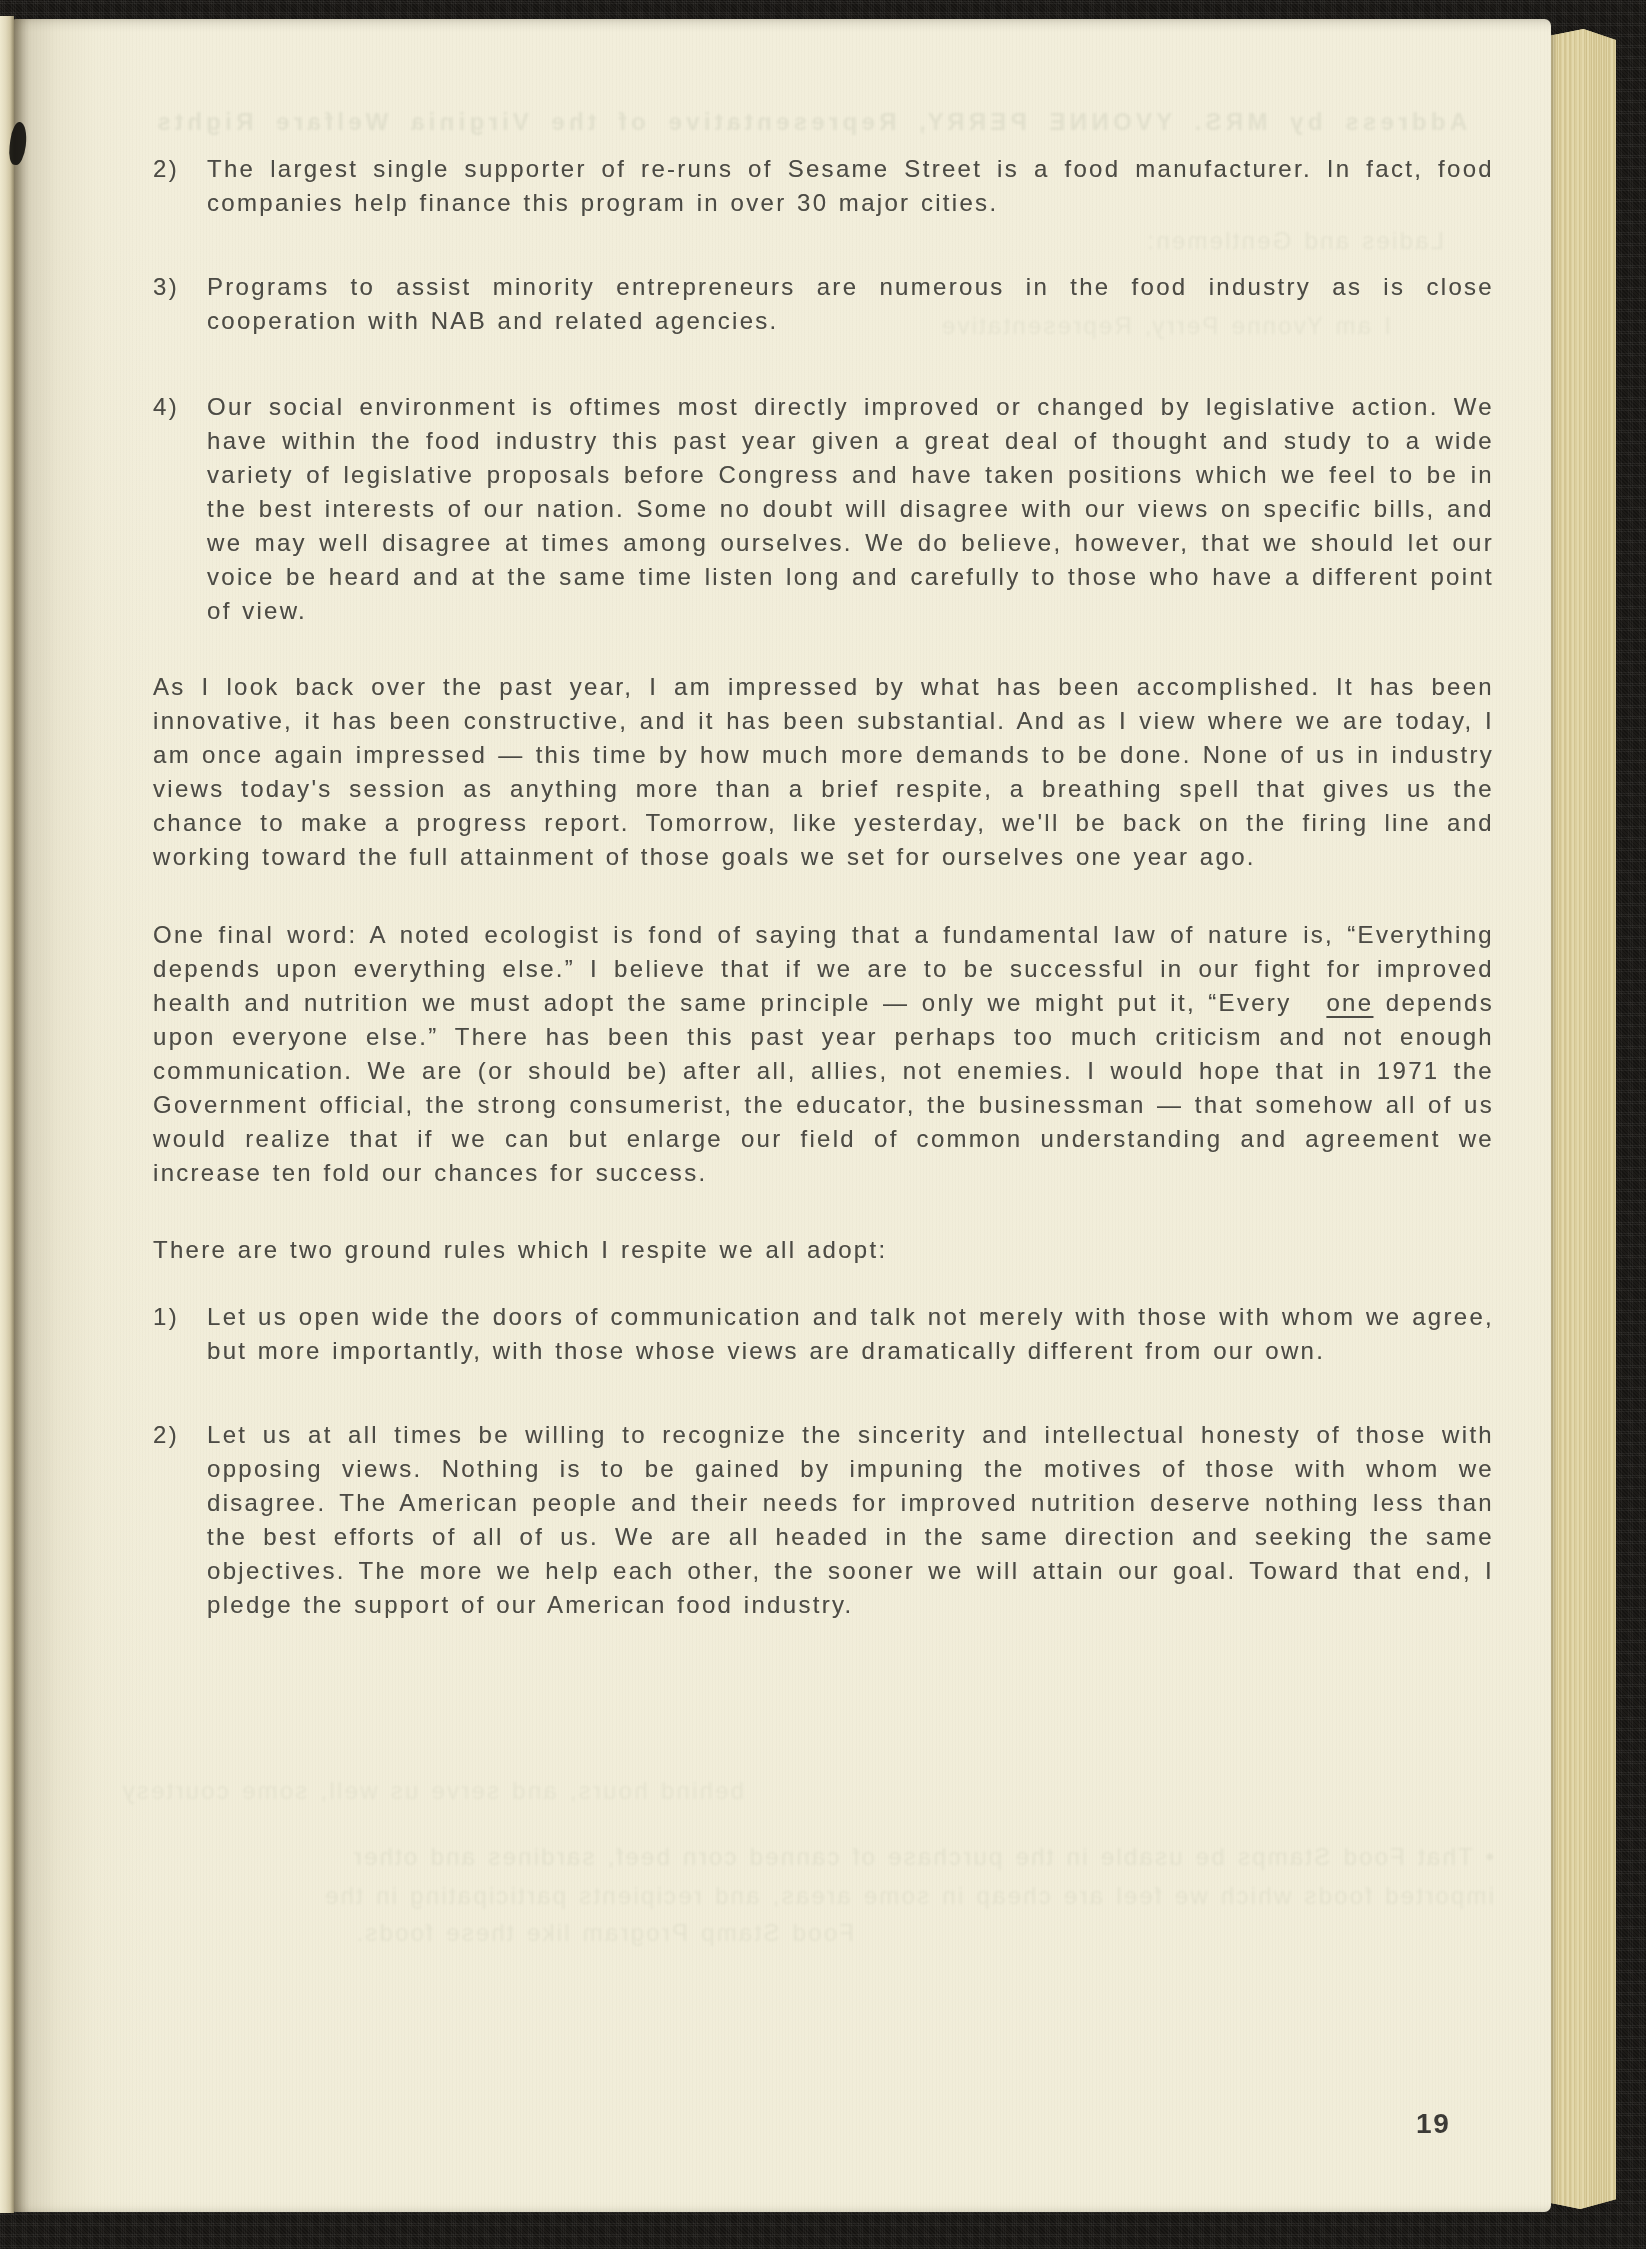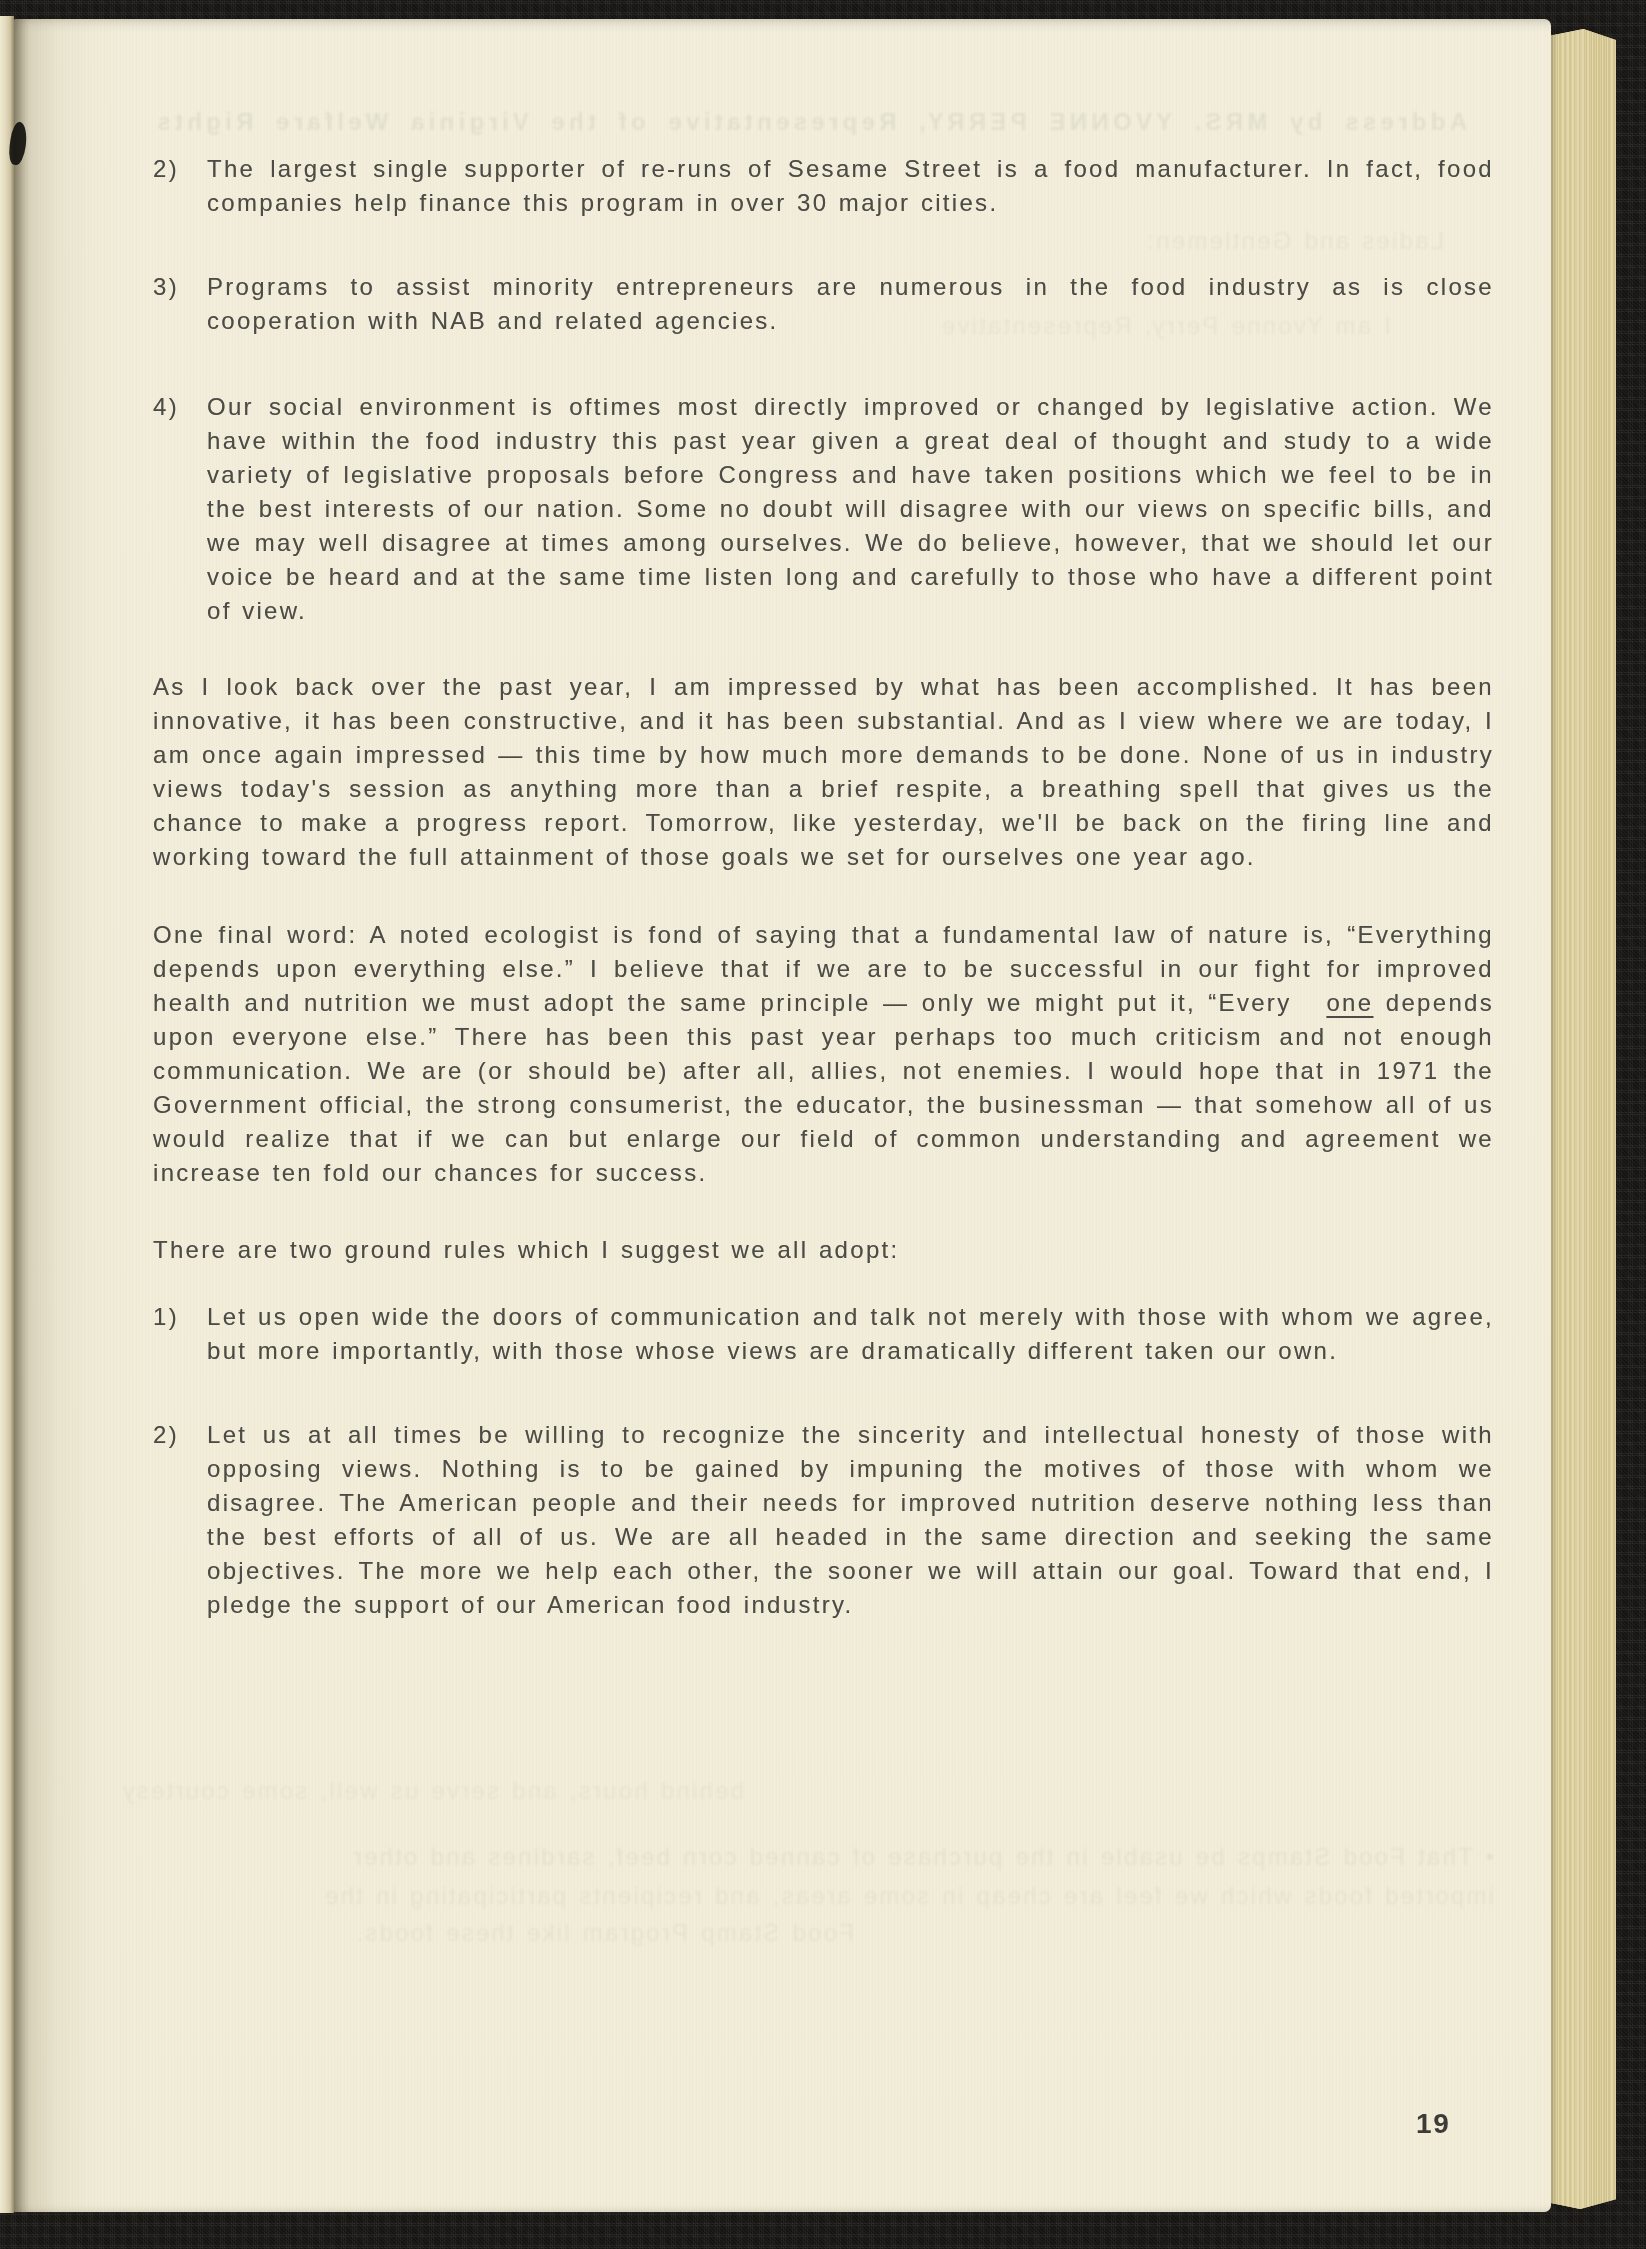--- a/index.html
+++ b/index.html
@@ -97,25 +97,25 @@
 
     <div class="item" style="margin-bottom:42px;">
       <span class="num">4)</span>
       <span class="itext">Our social environment is oftimes most directly improved or changed by legislative action. We have within the food industry this past year given a great deal of thought and study to a wide variety of legislative proposals before Congress and have taken positions which we feel to be in the best interests of our nation. Some no doubt will disagree with our views on specific bills, and we may well disagree at times among ourselves. We do believe, however, that we should let our voice be heard and at the same time listen long and carefully to those who have a different point of view.</span>
     </div>
 
     <div class="para" style="margin-bottom:44px;">As I look back over the past year, I am impressed by what has been accomplished. It has been innovative, it has been constructive, and it has been substantial. And as I view where we are today, I am once again impressed — this time by how much more demands to be done. None of us in industry views today's session as anything more than a brief respite, a breathing spell that gives us the chance to make a progress report. Tomorrow, like yesterday, we'll be back on the firing line and working toward the full attainment of those goals we set for ourselves one year ago.</div>
 
     <div class="para" style="margin-bottom:43px;"><span>One final word: A noted ecologist is fond of saying that a fundamental law of nature is, “Everything depends upon everything else.” I believe that if we are to be successful in our fight for improved health and nutrition we must adopt the same principle — only we might put it, “Every</span><span class="u">one</span><span> depends upon everyone else.” There has been this past year perhaps too much criticism and not enough communication. We are (or should be) after all, allies, not enemies. I would hope that in 1971 the Government official, the strong consumerist, the educator, the businessman — that somehow all of us would realize that if we can but enlarge our field of common understanding and agreement we increase ten fold our chances for success.</span></div>
 
-    <div class="para" style="margin-bottom:33px;">There are two ground rules which I suggest we all adopt:</div>
+    <div class="para" style="margin-bottom:33px;">There are two ground rules which I respite we all adopt:</div>
 
     <div class="item" style="margin-bottom:50px;">
       <span class="num">1)</span>
-      <span class="itext">Let us open wide the doors of communication and talk not merely with those with whom we agree, but more importantly, with those whose views are dramatically different taken our own.</span>
+      <span class="itext">Let us open wide the doors of communication and talk not merely with those with whom we agree, but more importantly, with those whose views are dramatically different from our own.</span>
     </div>
 
     <div class="item">
       <span class="num">2)</span>
       <span class="itext">Let us at all times be willing to recognize the sincerity and intellectual honesty of those with opposing views. Nothing is to be gained by impuning the motives of those with whom we disagree. The American people and their needs for improved nutrition deserve nothing less than the best efforts of all of us. We are all headed in the same direction and seeking the same objectives. The more we help each other, the sooner we will attain our goal. Toward that end, I pledge the support of our American food industry.</span>
     </div>
 
   </div>
 
   <div class="ghost" style="left:239px;width:491px;top:1756px;opacity:.09;">behind hours, and serve us well, some courtesy</div>

